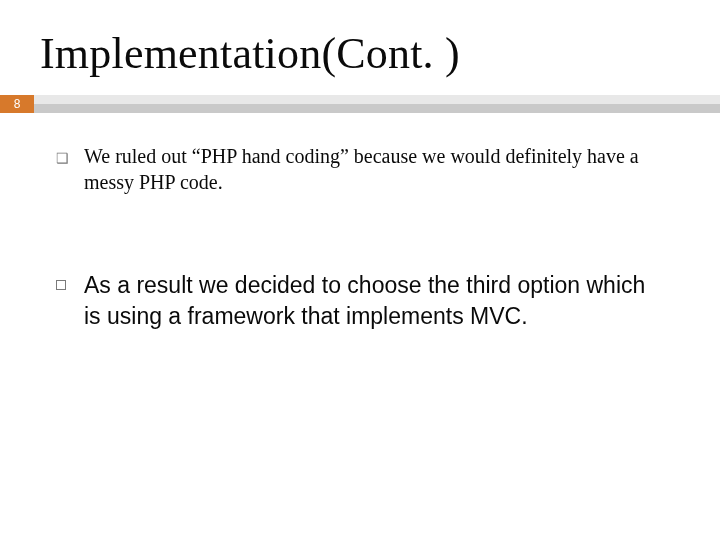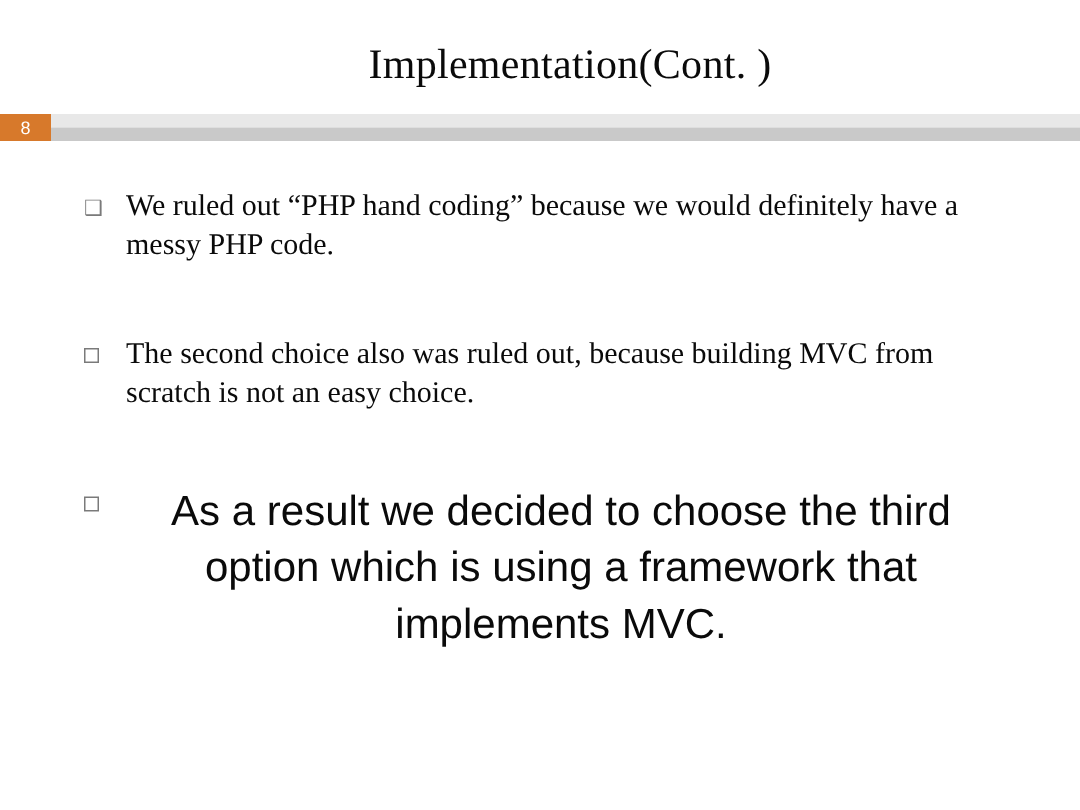--- a/index.html
+++ b/index.html
@@ -1,31 +1,31 @@
 <!DOCTYPE html>
 <html><head>
 <meta charset="utf-8">
 <style>
   * { margin: 0; padding: 0; box-sizing: border-box; }
   html, body { width: 720px; height: 540px; background: #fff; font-family: Georgia, 'Times New Roman', serif; color: #0a0a0a; }
   .slide { width: 720px; height: 540px; position: relative; padding: 28px 0 0 0; }
-  .title { font-size: 28px; font-weight: 400; padding-left: 40px; letter-spacing: 0.2px; text-align: center; }
+  .title { font-size: 44px; font-weight: 400; padding-left: 40px; letter-spacing: 0.2px; }
   .rule-row { margin-top: 16px; height: 18px; width: 100%; display: flex; align-items: stretch; }
   .page-badge { width: 34px; background: #d7792b; color: #fff; font-family: Arial, Helvetica, sans-serif; font-size: 12px; display: flex; align-items: center; justify-content: center; }
   .rule-line { flex: 1; display: flex; flex-direction: column; }
   .rule-top { flex: 1; background: #e8e8e8; }
   .rule-bot { flex: 1; background: #c9c9c9; }
   .body { padding: 20px 56px 0 56px; }
   .item { display: flex; align-items: flex-start; margin-top: 18px; }
   .item.first { margin-top: 10px; }
   .bullet-col { width: 28px; flex: 0 0 28px; padding-top: 6px; }
   .bullet-q { font-family: Arial, Helvetica, sans-serif; font-size: 14px; color: #7a7a7a; }
   .bullet-sq { width: 10px; height: 10px; border: 1.6px solid #7a7a7a; display: inline-block; margin-top: 2px; }
   .text { font-size: 20px; line-height: 1.32; font-family: Georgia, 'Times New Roman', serif; }
-  .text.arial { font-family: Arial, Helvetica, sans-serif; font-size: 28px; line-height: 1.34; text-align: center; }
+  .text.arial { font-family: Arial, Helvetica, sans-serif; font-size: 23px; line-height: 1.34; }
   .gap { height: 28px; }
 </style>
 </head>
 <body>
 
 <div class="slide">
 
   <div class="title">Implementation(Cont. )</div>
 
   <div class="rule-row">
@@ -38,24 +38,20 @@
 
   <div class="body">
 
     <div class="item first">
       <div class="bullet-col"><span class="bullet-q">❑</span></div>
       <div class="text">We ruled out “PHP hand coding”  because we would  definitely have a messy PHP code.</div>
     </div>
 
     <div class="gap"></div>
 
-    <div class="item">
-      <div class="bullet-col"><span class="bullet-sq"></span></div>
-      <div class="text"> The second choice also was ruled out, because building  MVC from scratch is not an easy choice.</div>
-    </div>
 
     <div class="gap"></div>
 
     <div class="item">
       <div class="bullet-col"><span class="bullet-sq"></span></div>
       <div class="text arial"> As a result we decided to choose the third option which is using a framework that implements MVC.</div>
     </div>
 
   </div>
 

